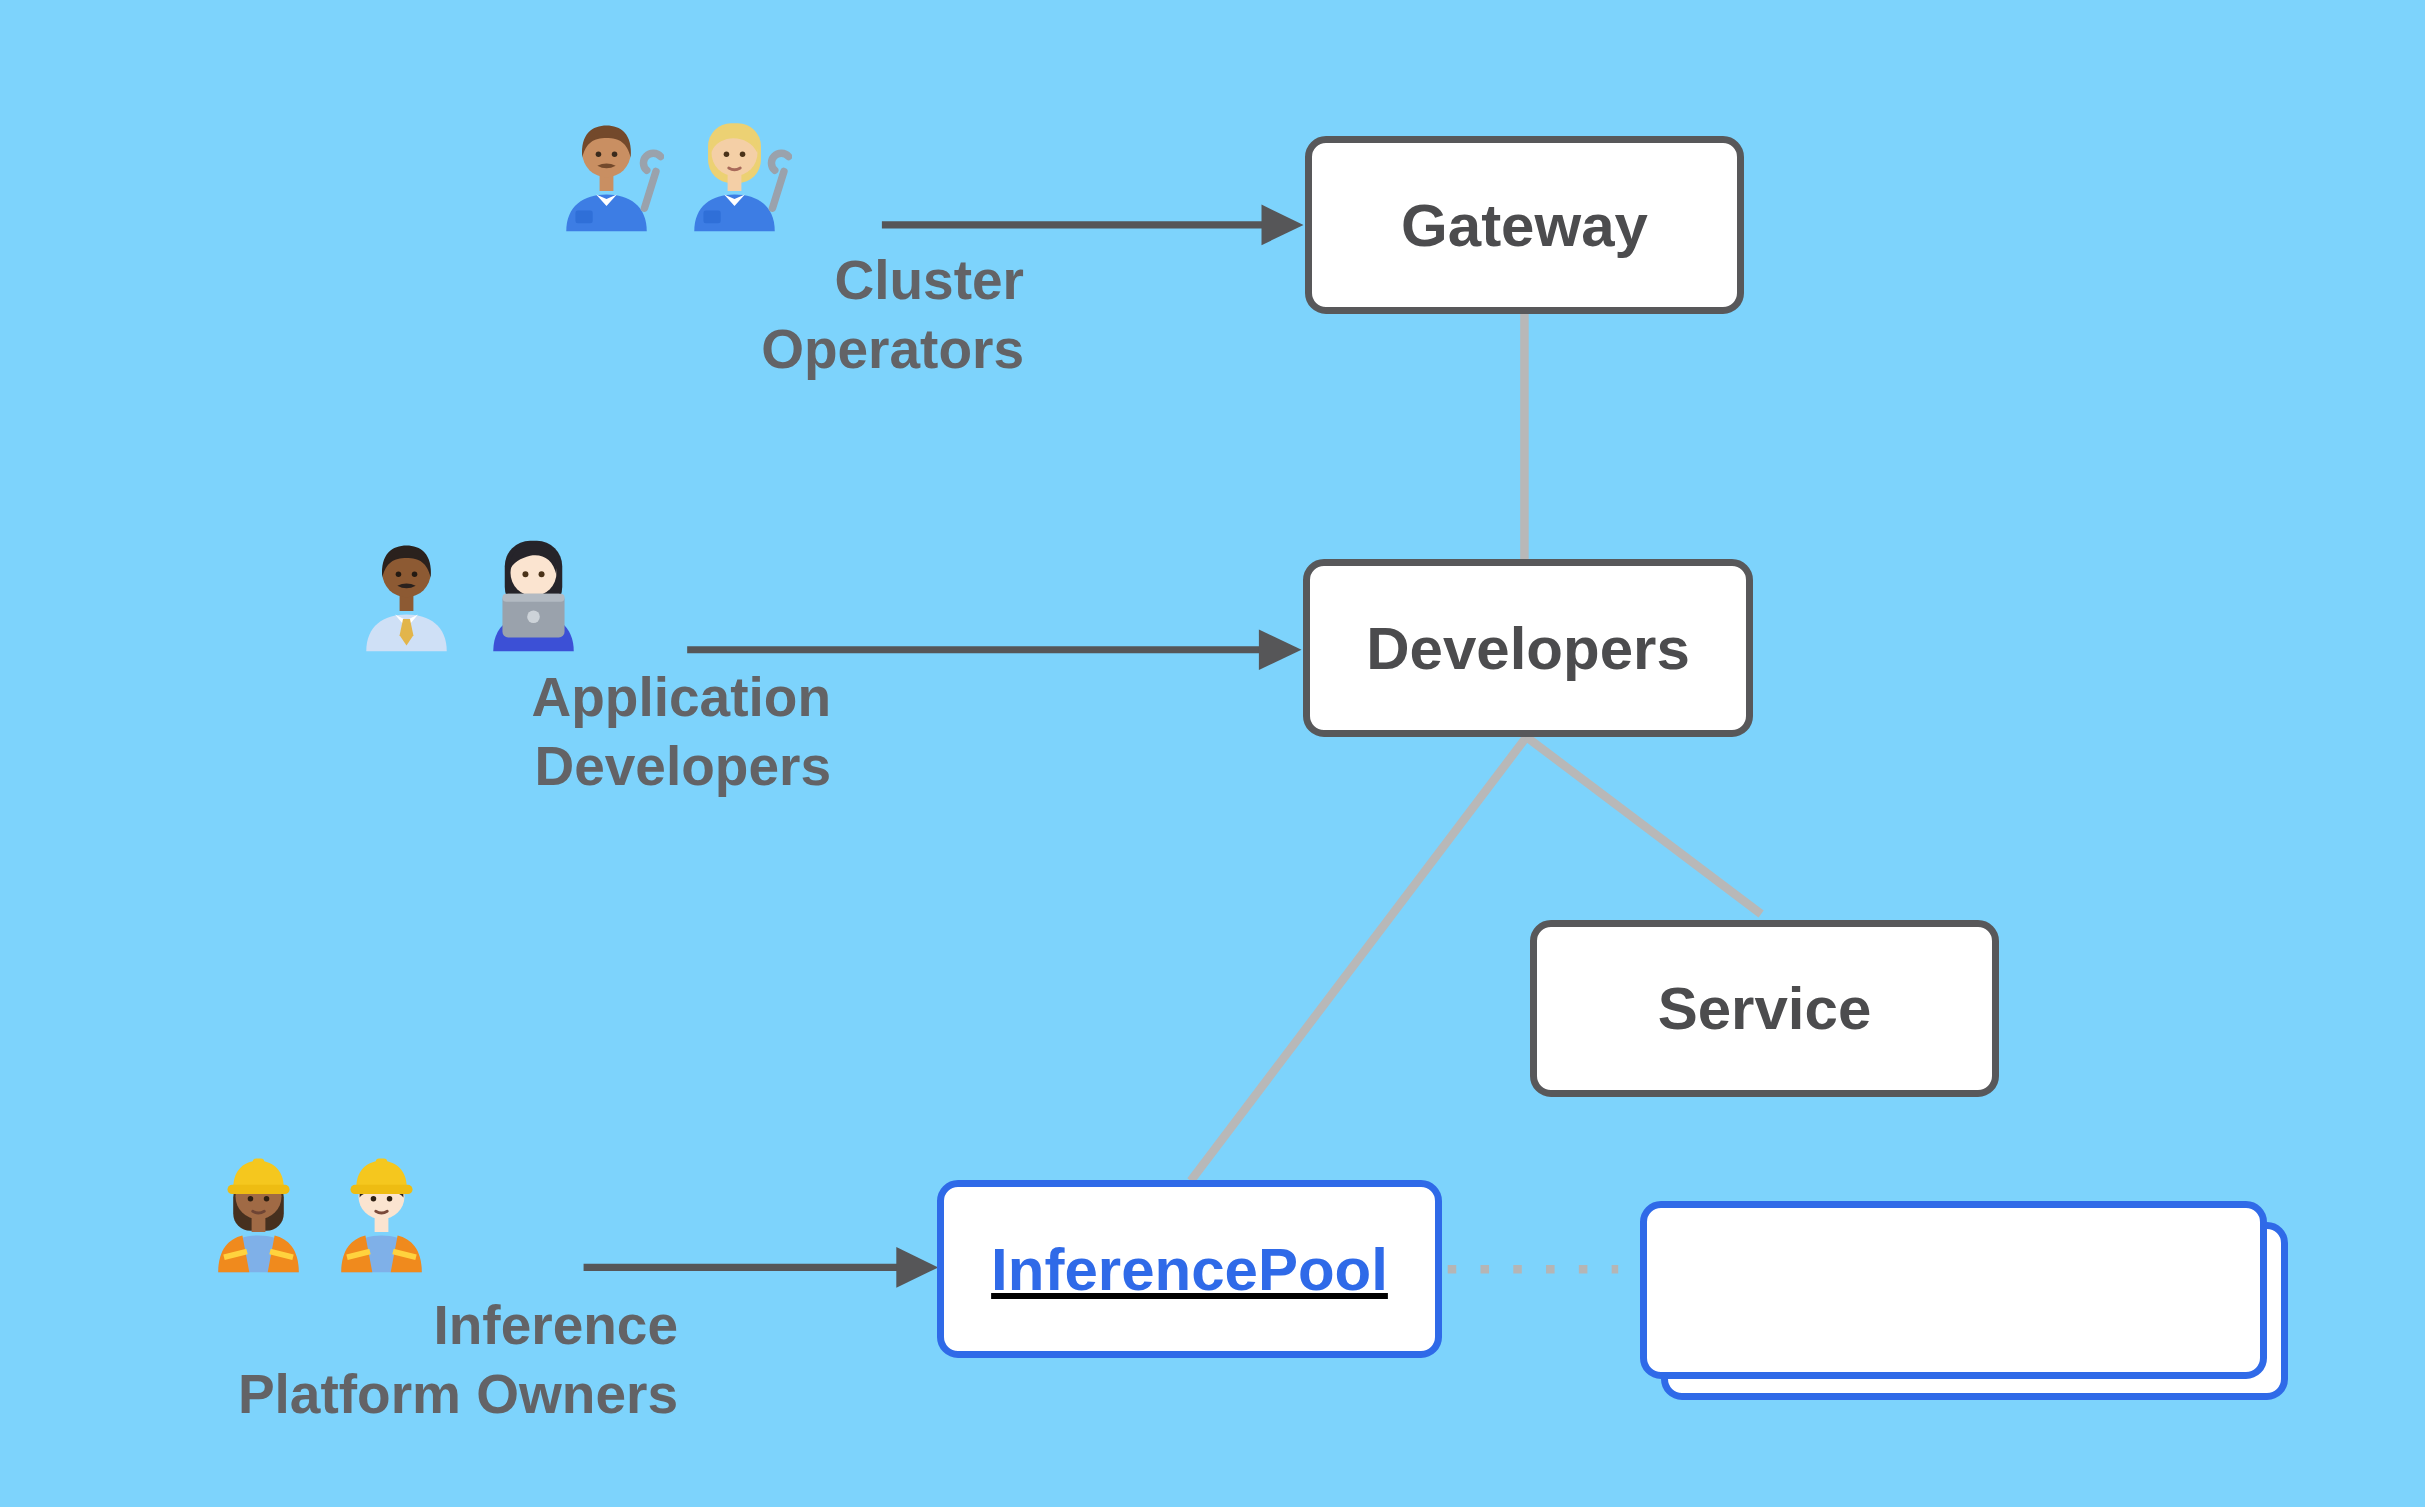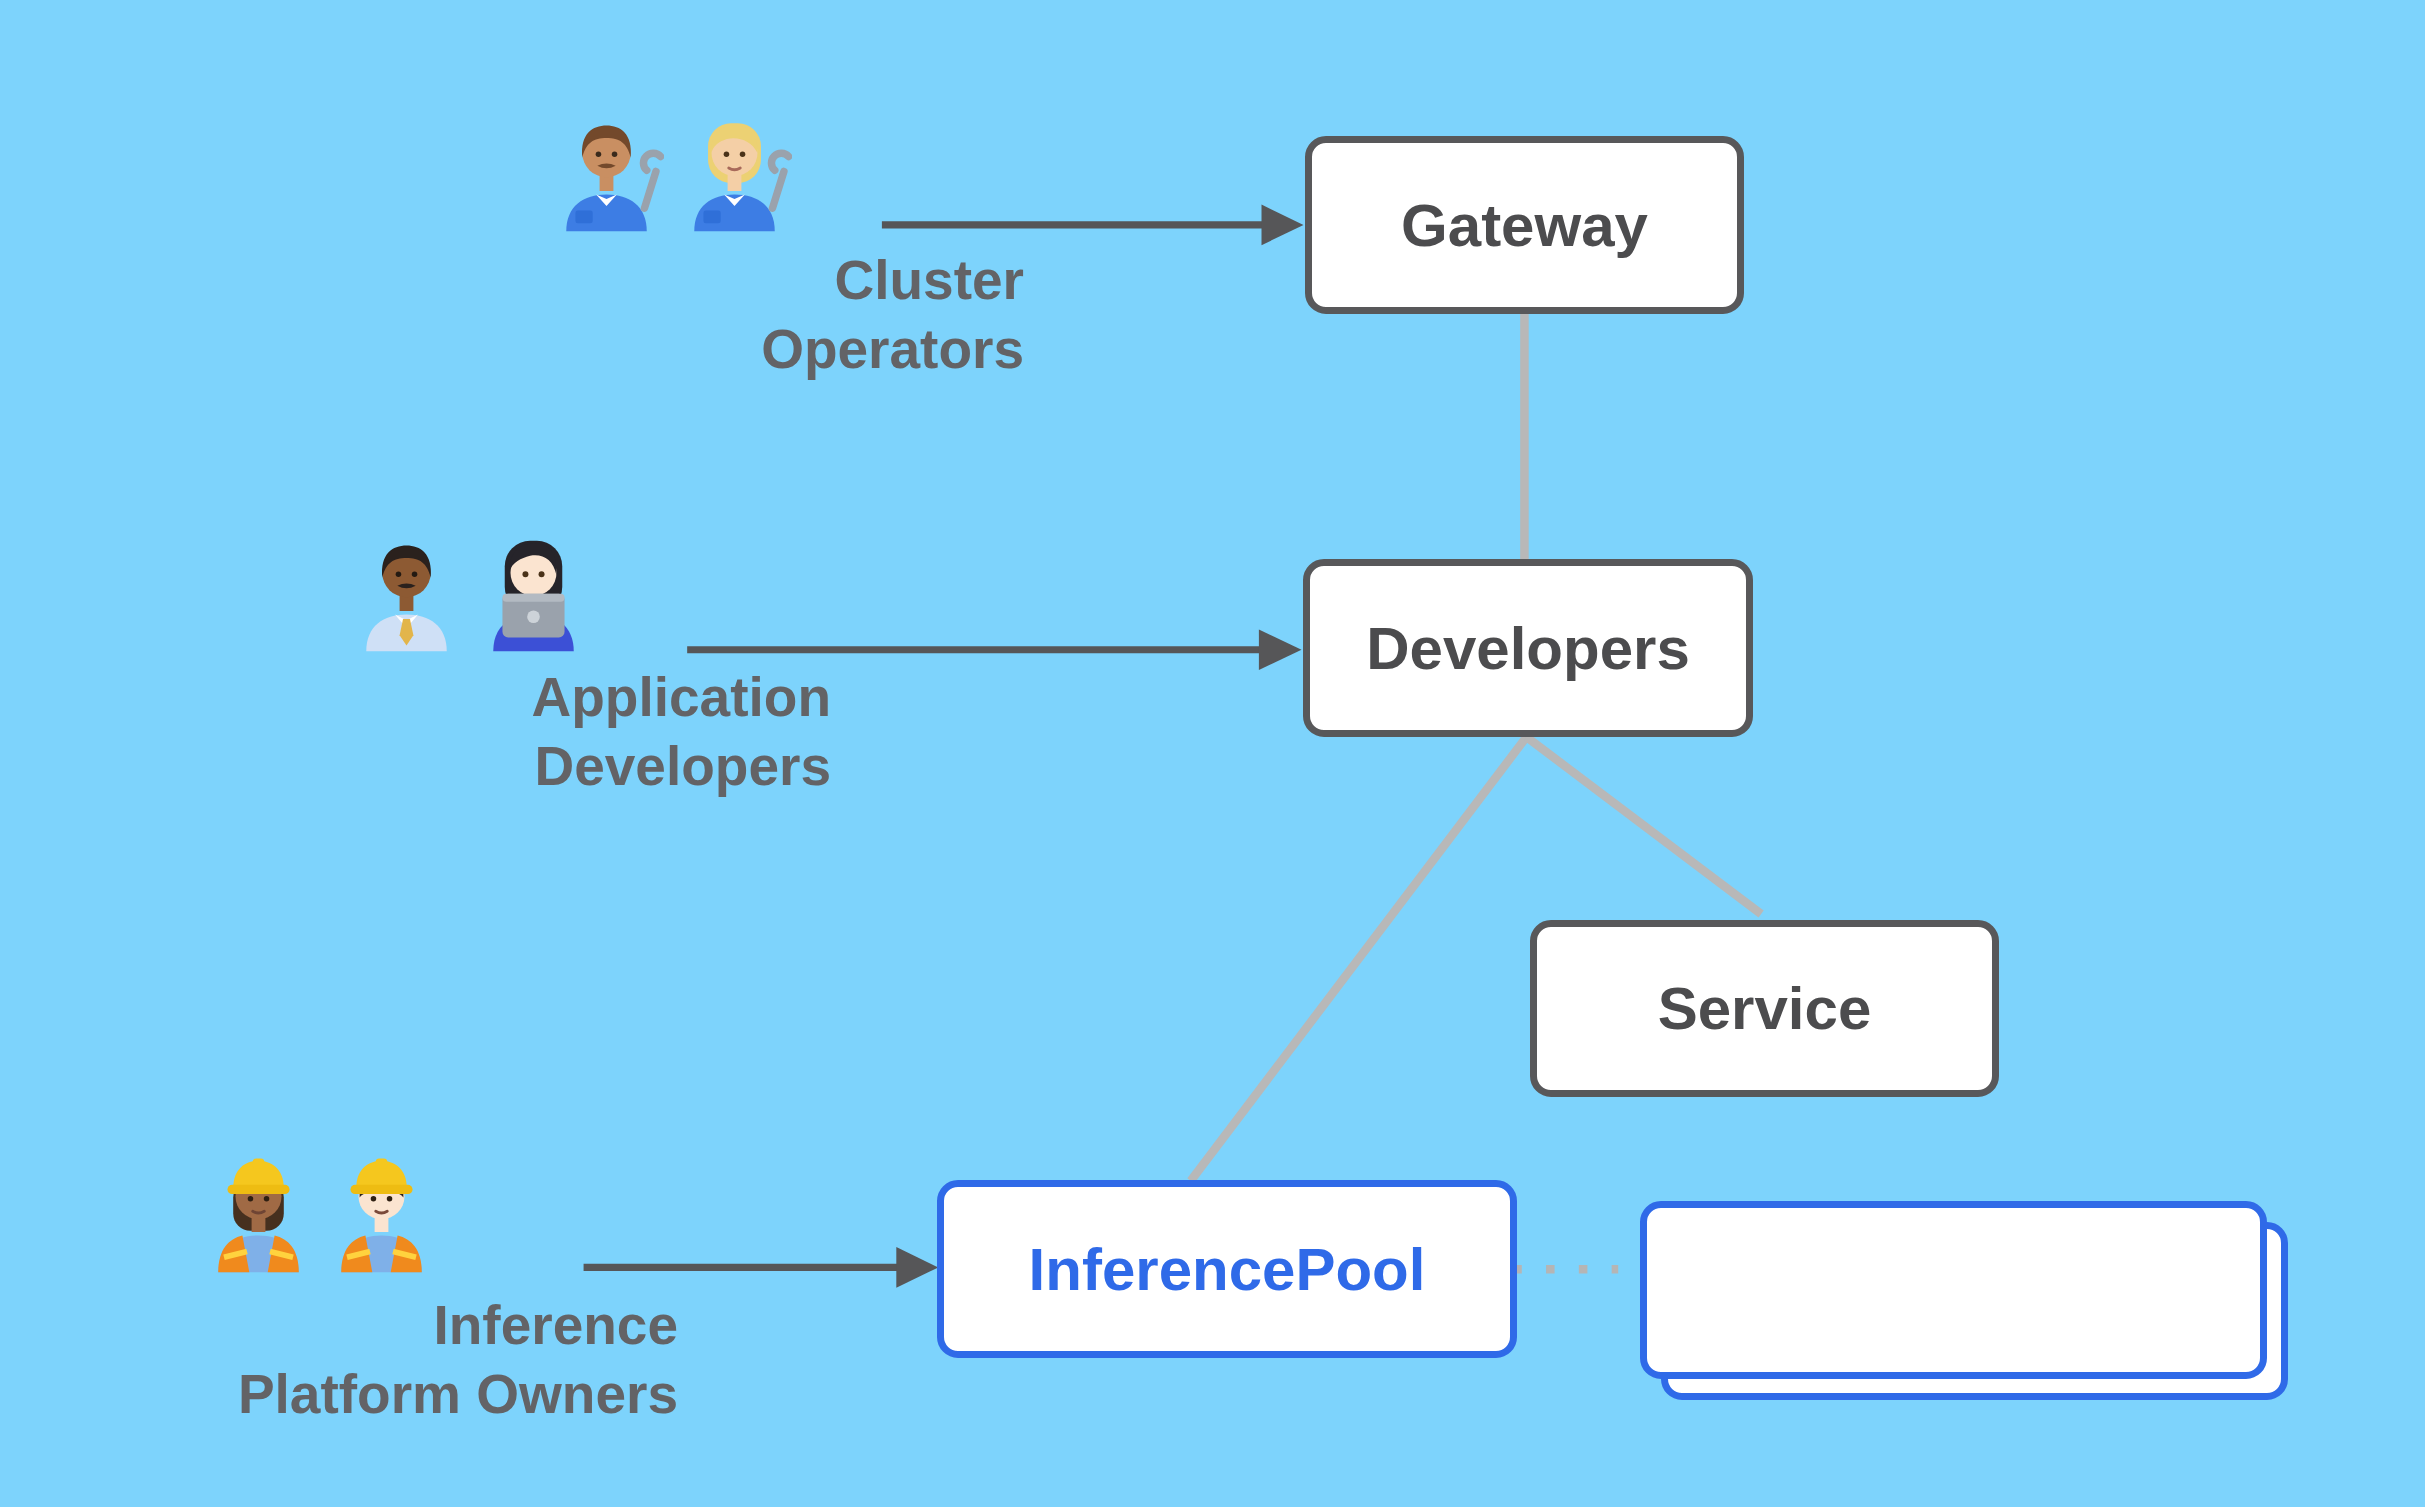--- a/index.html
+++ b/index.html
@@ -79,21 +79,21 @@
   </div>
 
   <div class="node" style="left:1303px;top:559px;width:450px;height:178px;">
     <span class="lbl">Developers</span>
   </div>
 
   <div class="node" style="left:1530px;top:912px;width:469px;height:177px;margin-top:8px;">
     <span class="lbl">Service</span>
   </div>
 
-  <div class="node blue" style="left:937px;top:1180px;width:580px;height:178px;">
+  <div class="node blue" style="left:937px;top:1180px;width:505px;height:178px;text-decoration:underline;">
     <span class="lbl">InferencePool</span>
   </div>
 
   <div class="stack-card" style="left:1661px;top:1222px;z-index:2;"></div>
   <div class="stack-card" style="left:1640px;top:1201px;z-index:2;"></div>
 
   <svg class="figure" style="left:549px;top:104px;" width="115" height="128" viewBox="0 0 100 110">
     <rect x="44" y="55" width="12" height="20" fill="#c98f62"></rect>
     <circle cx="50" cy="42" r="21" fill="#c98f62"></circle>
     <path d="M29 46 C27 25 38 18 50 18 C62 18 73 25 71 46 C68 33 61 29 50 29 C39 29 32 33 29 46 Z" fill="#73492b"></path>

